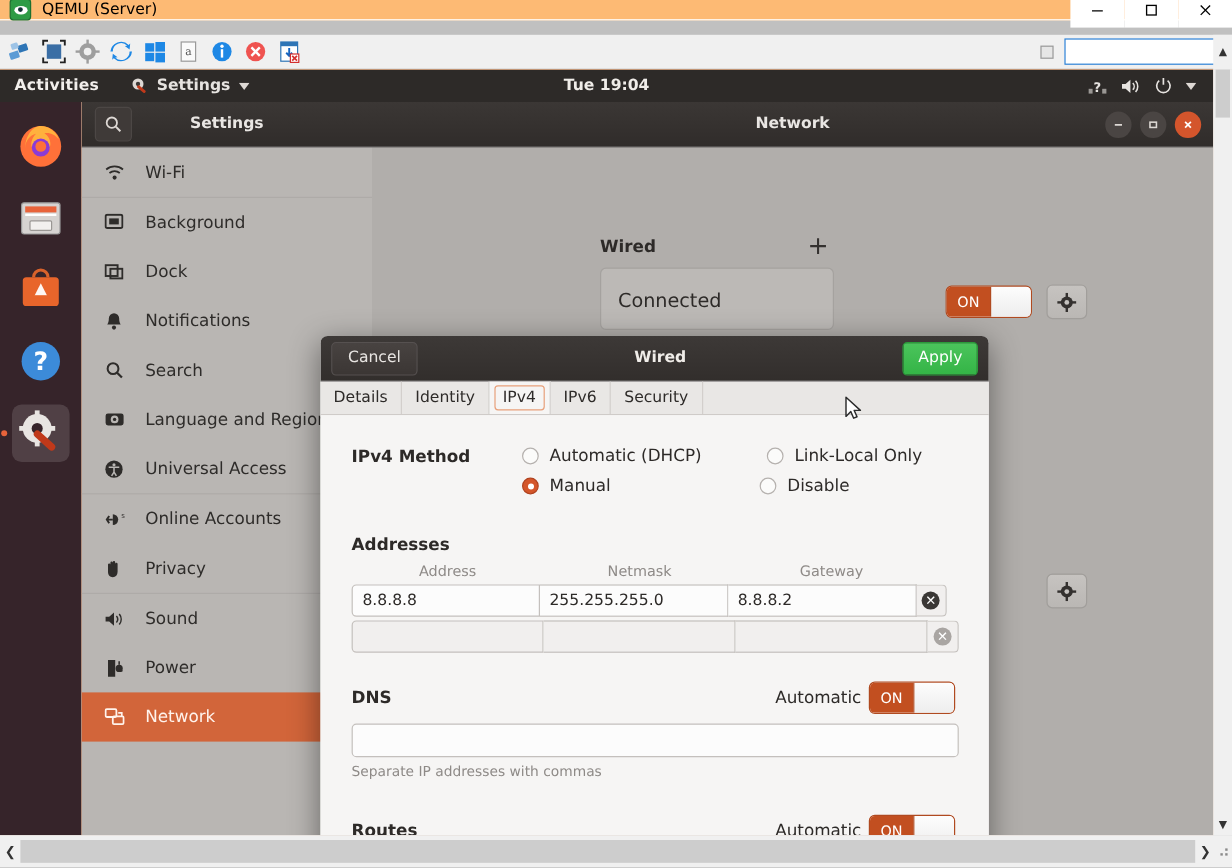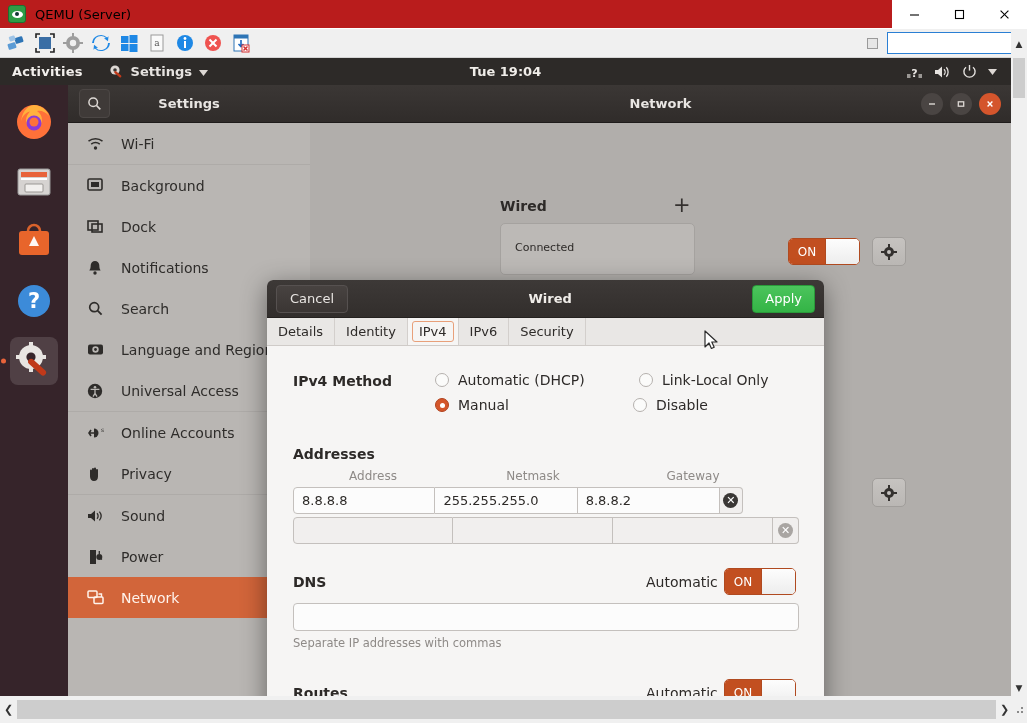--- a/index.html
+++ b/index.html
@@ -5,22 +5,22 @@
   * { box-sizing: border-box; margin: 0; padding: 0; }
   html, body {
     width: 1027px; height: 723px;
     font-family: "DejaVu Sans", "Liberation Sans", sans-serif;
     overflow: hidden; background: #c0c0c0;
   }
   #root { position: relative; width: 1027px; height: 723px; }
 
   
   .qemu-titlebar {
-    position: absolute; left: 0; top: 0; width: 1027px; height: 29px;
-    background: #b91c1c; border-bottom: 1px solid #ffffff;
+    position: absolute; left: 0; top: 0; width: 1027px; height: 17px;
+    background: #fdba74; border-bottom: 1px solid #ffffff;
     display: flex; align-items: center;
   }
   .qemu-icon {
     width: 18px; height: 18px; margin-left: 8px; margin-right: 9px;
     border-radius: 3px; background: #2e9b45;
     display: flex; align-items: center; justify-content: center;
     border: 1px solid #1d7030;
   }
   .qemu-icon .eye {
     width: 11px; height: 7px; border-radius: 50%;
@@ -151,21 +151,21 @@
     position: absolute; left: 242px; top: 38px; width: 701px; height: 573px;
     background: #b1aeab;
   }
   .net-section-title {
     position: absolute; font-size: 14px; font-weight: bold; color: #2d2a28;
   }
   .net-plus { position:absolute; font-size: 21px; color: #34312f; line-height: 1; }
   .net-card {
     position: absolute; background: #bcb9b6; border: 1px solid #a5a29f; border-radius: 5px;
   }
-  .net-row-label { position:absolute; font-size:11px; color:#2d2a28; }
+  .net-row-label { position:absolute; font-size:16px; color:#2d2a28; }
   .toggle {
     width: 72px; height: 27px; border-radius: 5px; border: 1px solid #b04a20;
     display: flex; overflow: hidden; background: #fff;
   }
   .toggle .on {
     flex: 1; background: #c24f20; color: #fff; font-size: 12px;
     display: flex; align-items: center; justify-content: center;
   }
   .toggle .knob { width: 34px; background: linear-gradient(#fdfdfd,#ededed); border-left:1px solid #b04a20; }
   .gear-btn {
@@ -727,21 +727,21 @@
 
           <div style="position:absolute; left:26px; top:100px;" class="sec-title">Addresses</div>
 
           <div style="position:absolute; left:26px; top:123px; width:505px; display:flex;">
             <div class="col-head" style="width:160px;">Address</div>
             <div class="col-head" style="width:160px;">Netmask</div>
             <div class="col-head" style="width:160px;">Gateway</div>
             <div style="width:25px;"></div>
           </div>
 
-          <div class="tbl-row" style="position:absolute; left:26px; top:141px; width:450px;">
+          <div class="tbl-row" style="position:absolute; left:26px; top:141px; width:496px;">
             <div class="cellbox r0" style="width:160px;">8.8.8.8</div>
             <div class="cellbox" style="width:160px; border-left:none;">255.255.255.0</div>
             <div class="cellbox" style="width:160px; border-left:none;">8.8.8.2</div>
             <div class="del-btn">
               <span class="xcircle" style="background:#3a3735;">✕</span>
             </div>
           </div>
 
           <div class="tbl-row" style="position:absolute; left:26px; top:171px; width:506px;">
             <div class="cellbox r0 empty" style="width:160px;"></div>

